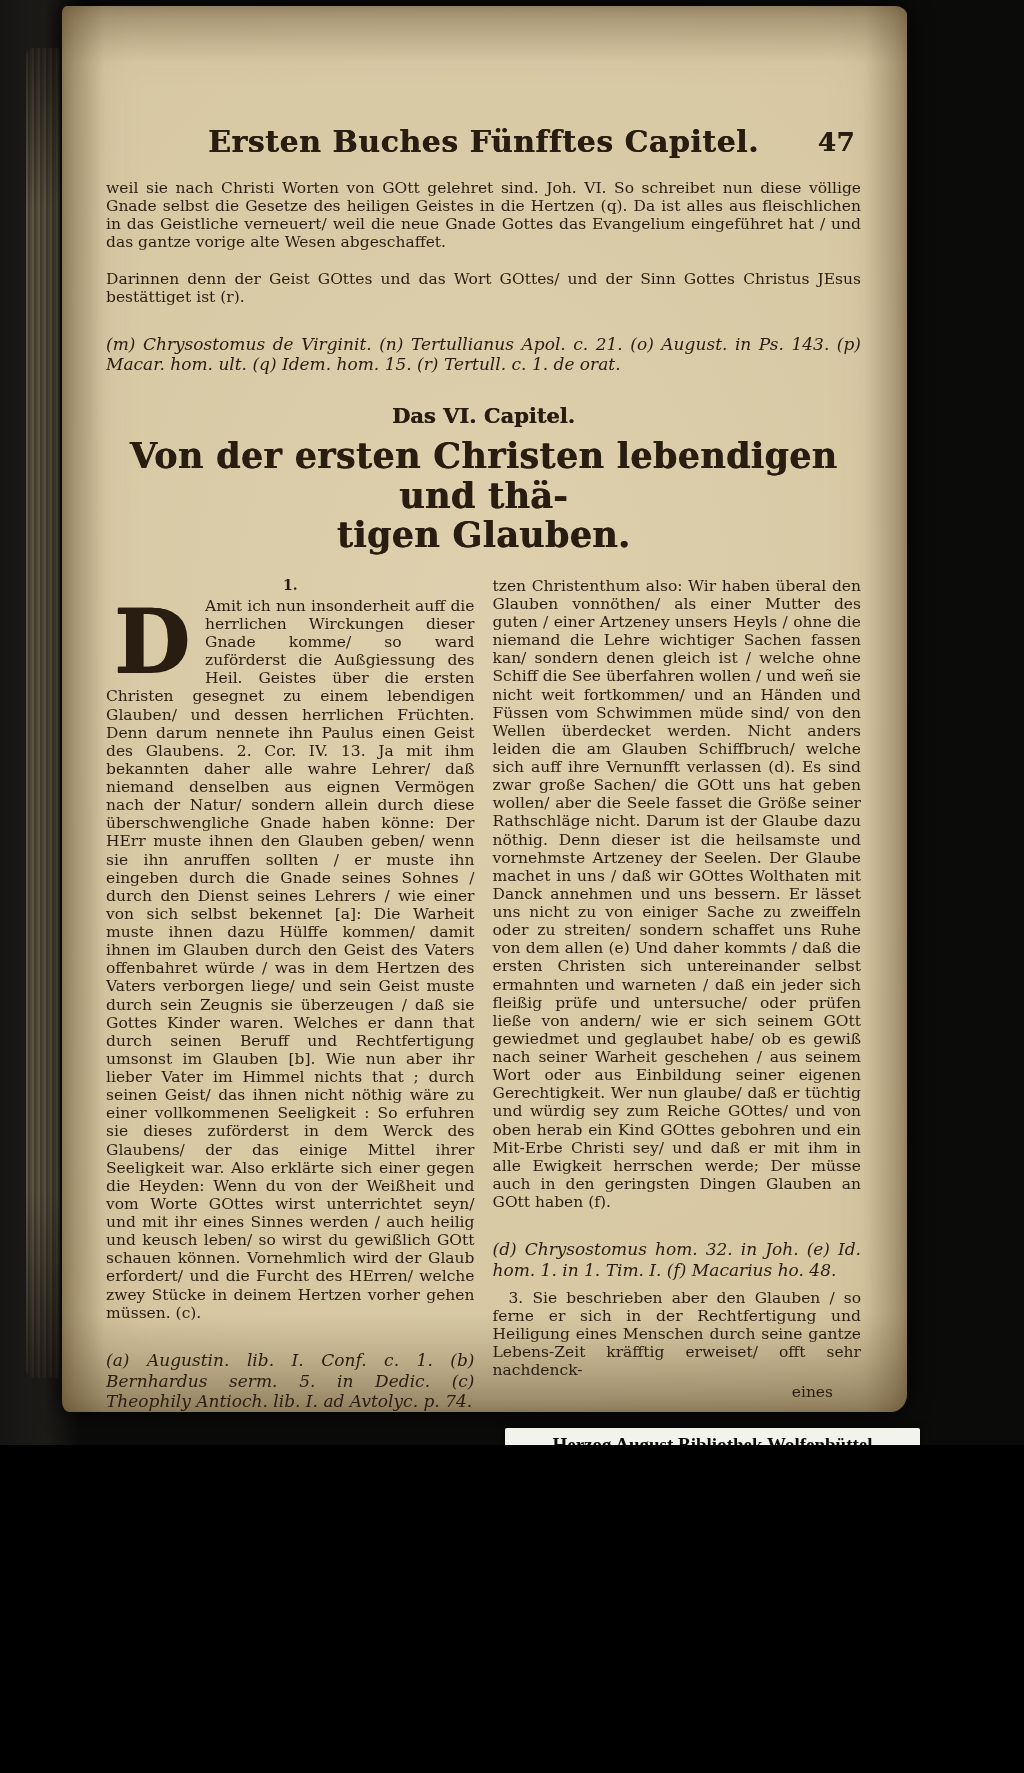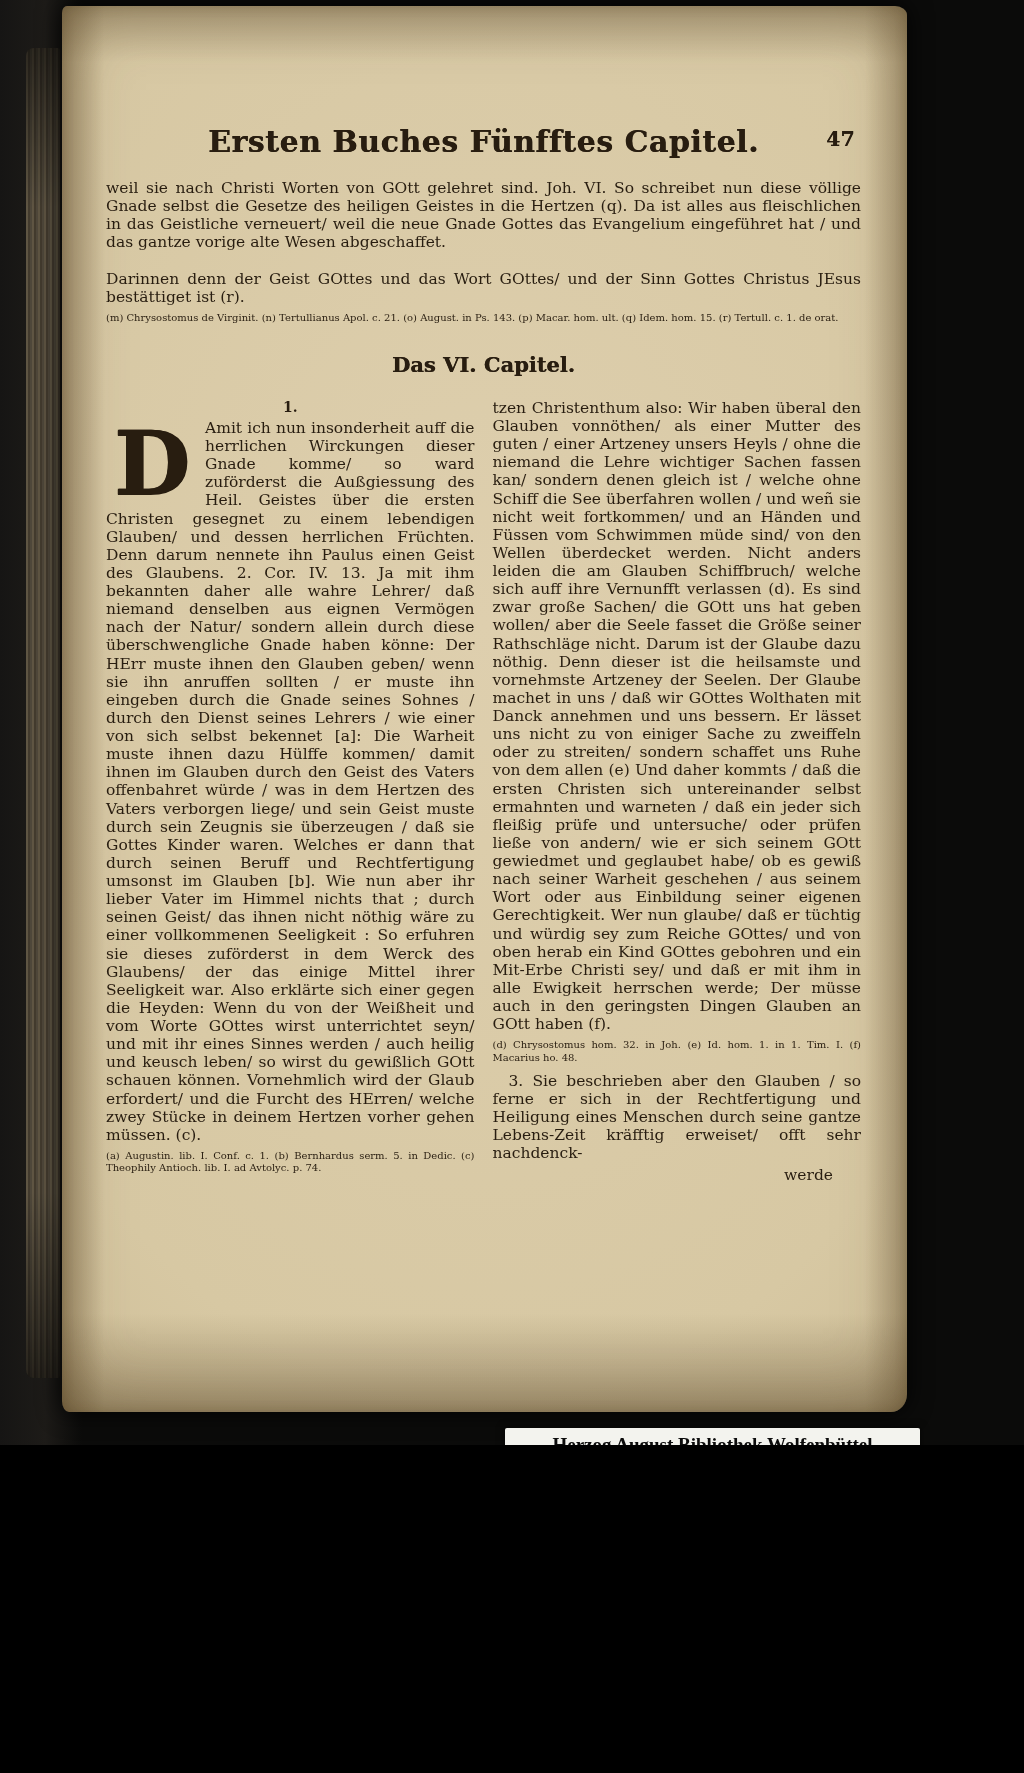--- a/index.html
+++ b/index.html
@@ -26,29 +26,29 @@
       linear-gradient(90deg, rgba(84,62,30,.38), rgba(0,0,0,0) 5%),
       linear-gradient(270deg, rgba(84,62,30,.30), rgba(0,0,0,0) 5%),
       linear-gradient(180deg, rgba(70,52,24,.26), rgba(0,0,0,0) 4%),
       linear-gradient(0deg, rgba(70,52,24,.34), rgba(0,0,0,0) 7%),
       radial-gradient(120% 100% at 50% 44%, #decfae 0%, #d7c8a3 55%, #cbba92 84%, #b5a278 100%);
     box-shadow: inset 0 0 70px rgba(77,58,28,.40), inset 0 0 12px rgba(77,58,28,.25), 0 0 24px rgba(0,0,0,.9);
   }
 
   .running-head { position:relative; text-align:center; font-weight:bold; font-size:30px; letter-spacing:.5px;
     text-shadow:.4px 0 currentColor; }
-  .page-num { position:absolute; right:6px; top:3px; font-size:20px; font-weight:bold; }
+  .page-num { position:absolute; right:6px; top:3px; font-size:26px; font-weight:bold; }
 
   .cols { display:flex; gap:18px; }
   .col { flex:1 1 0; min-width:0; }
 
   .intro { margin-top:20px;flex-direction:column; }
 
   .body { font-size:15.5px; line-height:1.17; text-align:justify; }
-  .cite { font-size:10px; line-height:1.22; text-align:justify; margin-top:6px; }
+  .cite { font-size:17px; line-height:1.22; text-align:justify; font-style:italic; margin-top:28px; }
   .indent { text-indent:16px; margin-top:8px; }
 
   .chapter-caption { margin-top:28px; text-align:center; font-size:21px; font-weight:bold;
     text-shadow:.4px 0 currentColor; }
   .chapter-title { margin-top:8px; text-align:center; font-size:35px; line-height:1.13; font-weight:bold;
     text-shadow:.6px 0 currentColor; letter-spacing:.3px; }
 
   .main { margin-top:22px; }
   .section-num { text-align:center; font-size:14px; font-weight:bold; margin-bottom:4px; }
 
@@ -112,34 +112,38 @@
       <div class="col">
         <p class="body">weil sie nach Christi Worten von GOtt gelehret sind. Joh. VI. So schreibet nun diese völlige Gnade selbst die Gesetze des heiligen Geistes in die Hertzen (q). Da ist alles aus fleischlichen in das Geistliche verneuert/ weil die neue Gnade Gottes das Evangelium eingeführet hat / und das gantze vorige alte Wesen abgeschaffet.</p>
       </div>
       <div class="col">
         <p class="body">Darinnen denn der Geist GOttes und das Wort GOttes/ und der Sinn Gottes Christus JEsus bestättiget ist (r).</p>
         <p class="cite">(m) Chrysostomus de Virginit. (n) Tertullianus Apol. c. 21. (o) August. in Ps. 143. (p) Macar. hom. ult. (q) Idem. hom. 15. (r) Tertull. c. 1. de orat.</p>
       </div>
     </div>
 
     <div class="chapter-caption">Das VI. Capitel.</div>
+    <div class="chapter-title">
+      <div>Von der ersten Christen lebendigen und thä-</div>
+      <div>tigen Glauben.</div>
+    </div>
 
     <div class="cols main">
       <div class="col">
         <div class="section-num">1.</div>
         <p class="body">
           <span class="drop-cap">D</span><span>Amit ich nun insonderheit auff die herrlichen Wirckungen dieser Gnade komme/ so ward zuförderst die Außgiessung des Heil. Geistes über die ersten Christen gesegnet zu einem lebendigen Glauben/ und dessen herrlichen Früchten. Denn darum nennete ihn Paulus einen Geist des Glaubens. 2. Cor. IV. 13. Ja mit ihm bekannten daher alle wahre Lehrer/ daß niemand denselben aus eignen Vermögen nach der Natur/ sondern allein durch diese überschwengliche Gnade haben könne: Der HErr muste ihnen den Glauben geben/ wenn sie ihn anruffen sollten / er muste ihn eingeben durch die Gnade seines Sohnes / durch den Dienst seines Lehrers / wie einer von sich selbst bekennet [a]: Die Warheit muste ihnen dazu Hülffe kommen/ damit ihnen im Glauben durch den Geist des Vaters offenbahret würde / was in dem Hertzen des Vaters verborgen liege/ und sein Geist muste durch sein Zeugnis sie überzeugen / daß sie Gottes Kinder waren. Welches er dann that durch seinen Beruff und Rechtfertigung umsonst im Glauben [b]. Wie nun aber ihr lieber Vater im Himmel nichts that ; durch seinen Geist/ das ihnen nicht nöthig wäre zu einer vollkommenen Seeligkeit : So erfuhren sie dieses zuförderst in dem Werck des Glaubens/ der das einige Mittel ihrer Seeligkeit war. Also erklärte sich einer gegen die Heyden: Wenn du von der Weißheit und vom Worte GOttes wirst unterrichtet seyn/ und mit ihr eines Sinnes werden / auch heilig und keusch leben/ so wirst du gewißlich GOtt schauen können. Vornehmlich wird der Glaub erfordert/ und die Furcht des HErren/ welche zwey Stücke in deinem Hertzen vorher gehen müssen. (c).</span>
         </p>
         <p class="cite">(a) Augustin. lib. I. Conf. c. 1. (b) Bernhardus serm. 5. in Dedic. (c) Theophily Antioch. lib. I. ad Avtolyc. p. 74.</p>
       </div>
       <div class="col">
         <p class="body">tzen Christenthum also: Wir haben überal den Glauben vonnöthen/ als einer Mutter des guten / einer Artzeney unsers Heyls / ohne die niemand die Lehre wichtiger Sachen fassen kan/ sondern denen gleich ist / welche ohne Schiff die See überfahren wollen / und weñ sie nicht weit fortkommen/ und an Händen und Füssen vom Schwimmen müde sind/ von den Wellen überdecket werden. Nicht anders leiden die am Glauben Schiffbruch/ welche sich auff ihre Vernunfft verlassen (d). Es sind zwar große Sachen/ die GOtt uns hat geben wollen/ aber die Seele fasset die Größe seiner Rathschläge nicht. Darum ist der Glaube dazu nöthig. Denn dieser ist die heilsamste und vornehmste Artzeney der Seelen. Der Glaube machet in uns / daß wir GOttes Wolthaten mit Danck annehmen und uns bessern. Er lässet uns nicht zu von einiger Sache zu zweiffeln oder zu streiten/ sondern schaffet uns Ruhe von dem allen (e) Und daher kommts / daß die ersten Christen sich untereinander selbst ermahnten und warneten / daß ein jeder sich fleißig prüfe und untersuche/ oder prüfen ließe von andern/ wie er sich seinem GOtt gewiedmet und geglaubet habe/ ob es gewiß nach seiner Warheit geschehen / aus seinem Wort oder aus Einbildung seiner eigenen Gerechtigkeit. Wer nun glaube/ daß er tüchtig und würdig sey zum Reiche GOttes/ und von oben herab ein Kind GOttes gebohren und ein Mit-Erbe Christi sey/ und daß er mit ihm in alle Ewigkeit herrschen werde; Der müsse auch in den geringsten Dingen Glauben an GOtt haben (f).</p>
         <p class="cite">(d) Chrysostomus hom. 32. in Joh. (e) Id. hom. 1. in 1. Tim. I. (f) Macarius ho. 48.</p>
         <p class="body indent">3. Sie beschrieben aber den Glauben / so ferne er sich in der Rechtfertigung und Heiligung eines Menschen durch seine gantze Lebens-Zeit kräfftig erweiset/ offt sehr nachdenck-</p>
-        <div class="catchword">werde</div>
+        <div class="catchword">eines</div>
       </div>
     </div>
 
   </div>
 
   <div class="hab-label">
     <div class="hab-title">Herzog August Bibliothek Wolfenbüttel</div>
     <div class="scale-row">
       <div class="ruler-block">
         <div class="ticks"></div>

